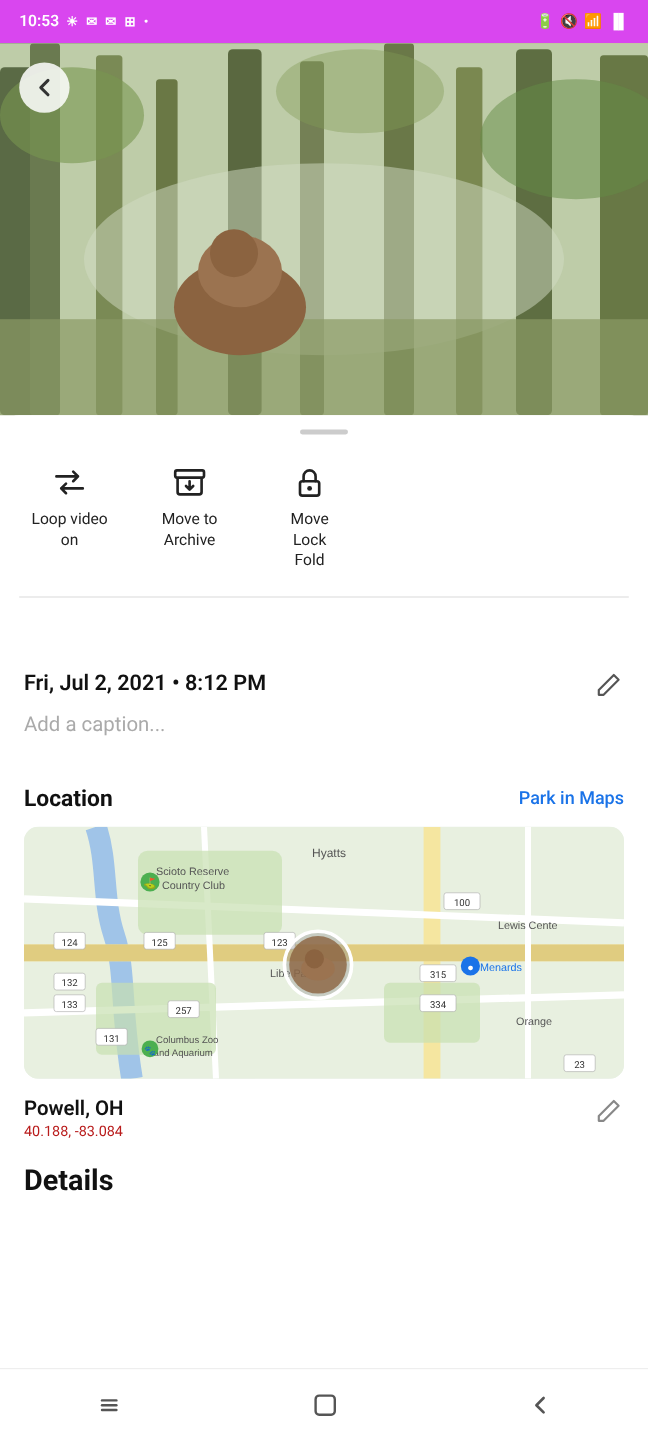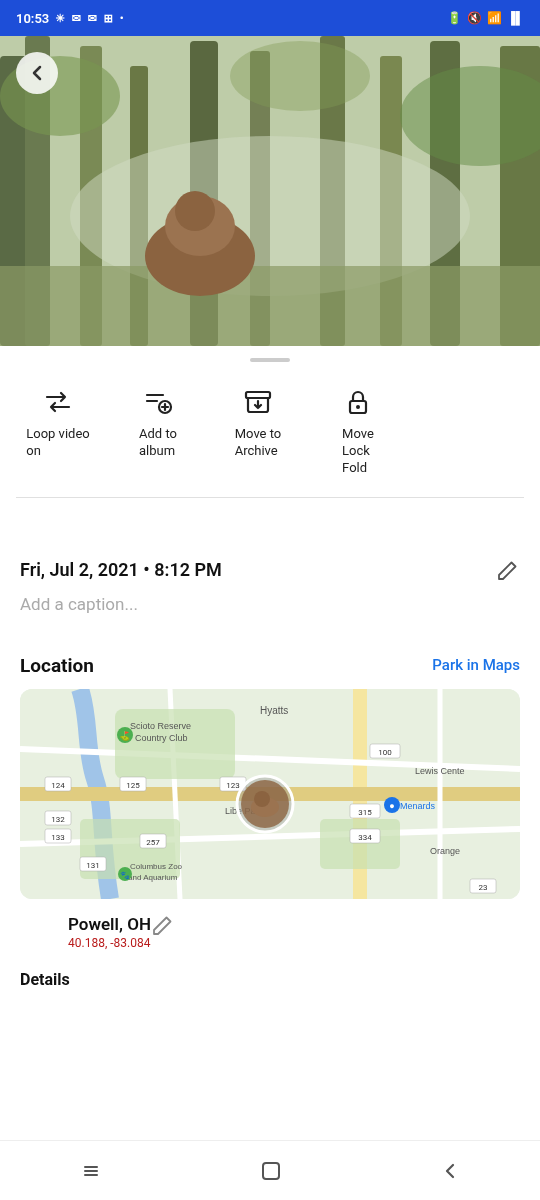--- a/index.html
+++ b/index.html
@@ -7,21 +7,21 @@
     body {
       width: 540px;
       min-height: 1200px;
       background: #fff;
       font-family: 'Roboto', Arial, sans-serif;
       overflow-x: hidden;
     }
 
     
     .status-bar {
-      background: #1d4ed8;
+      background: #d946ef;
       color: #fff;
       display: flex;
       justify-content: space-between;
       align-items: center;
       padding: 6px 16px;
       font-size: 13px;
       font-weight: 600;
       height: 36px;
     }
     .status-left { display: flex; align-items: center; gap: 6px; }
@@ -90,21 +90,21 @@
       display: flex;
       align-items: center;
       justify-content: center;
       margin-bottom: 8px;
       font-size: 26px;
       color: #222;
     }
     .action-label {
       font-size: 13px;
       color: #222;
-      text-align: left;
+      text-align: center;
       line-height: 1.3;
     }
 
     .divider {
       height: 1px;
       background: #e0e0e0;
       margin: 0 16px;
     }
 
     
@@ -167,45 +167,44 @@
 
     
     .map-svg {
       width: 100%;
       height: 100%;
     }
 
     
     .location-detail {
       display: flex;
-      justify-content: flex-start;
+      justify-content: space-between;
       align-items: flex-start;
       margin-bottom: 20px;
-      margin-left: 48px;
     }
     .location-text { }
     .location-city {
       font-size: 17px;
       font-weight: 600;
       color: #111;
       line-height: 1.4;
     }
     .location-coords {
       font-size: 12px;
       color: #b91c1c;
     }
     .edit-location-icon {
       font-size: 22px;
       color: #888;
       cursor: pointer;
     }
 
     
     .details-heading {
-      font-size: 16px;
+      font-size: 24px;
       font-weight: 700;
       color: #111;
       padding: 0 20px;
       padding-bottom: 20px;
     }
 
     
     .nav-bar {
       position: fixed;
       bottom: 0;
@@ -292,30 +291,20 @@
     <div class="action-item">
       <div class="action-icon">
         <svg width="30" height="30" viewBox="0 0 30 30" fill="none">
           <path d="M4 10h18M22 10l-4-4M22 10l-4 4" stroke="#222" stroke-width="2.2" stroke-linecap="round" stroke-linejoin="round"></path>
           <path d="M26 20H8M8 20l4 4M8 20l4-4" stroke="#222" stroke-width="2.2" stroke-linecap="round" stroke-linejoin="round"></path>
         </svg>
       </div>
       <span class="action-label">Loop video<br>on</span>
     </div>
 
-    <div class="action-item">
-      <div class="action-icon">
-        <svg width="30" height="30" viewBox="0 0 30 30" fill="none">
-          <path d="M4 8h16M4 14h10" stroke="#222" stroke-width="2.2" stroke-linecap="round"></path>
-          <circle cx="22" cy="20" r="6" stroke="#222" stroke-width="2.2"></circle>
-          <path d="M22 17v6M19 20h6" stroke="#222" stroke-width="2.2" stroke-linecap="round"></path>
-        </svg>
-      </div>
-      <span class="action-label">Add to<br>album</span>
-    </div>
 
     <div class="action-item">
       <div class="action-icon">
         <svg width="30" height="30" viewBox="0 0 30 30" fill="none">
           <rect x="3" y="5" width="24" height="6" rx="1.5" stroke="#222" stroke-width="2.2"></rect>
           <path d="M5 11v12a2 2 0 002 2h16a2 2 0 002-2V11" stroke="#222" stroke-width="2.2"></path>
           <path d="M12 18l3 3 3-3M15 14v7" stroke="#222" stroke-width="2.2" stroke-linecap="round" stroke-linejoin="round"></path>
         </svg>
       </div>
       <span class="action-label">Move to<br>Archive</span>

